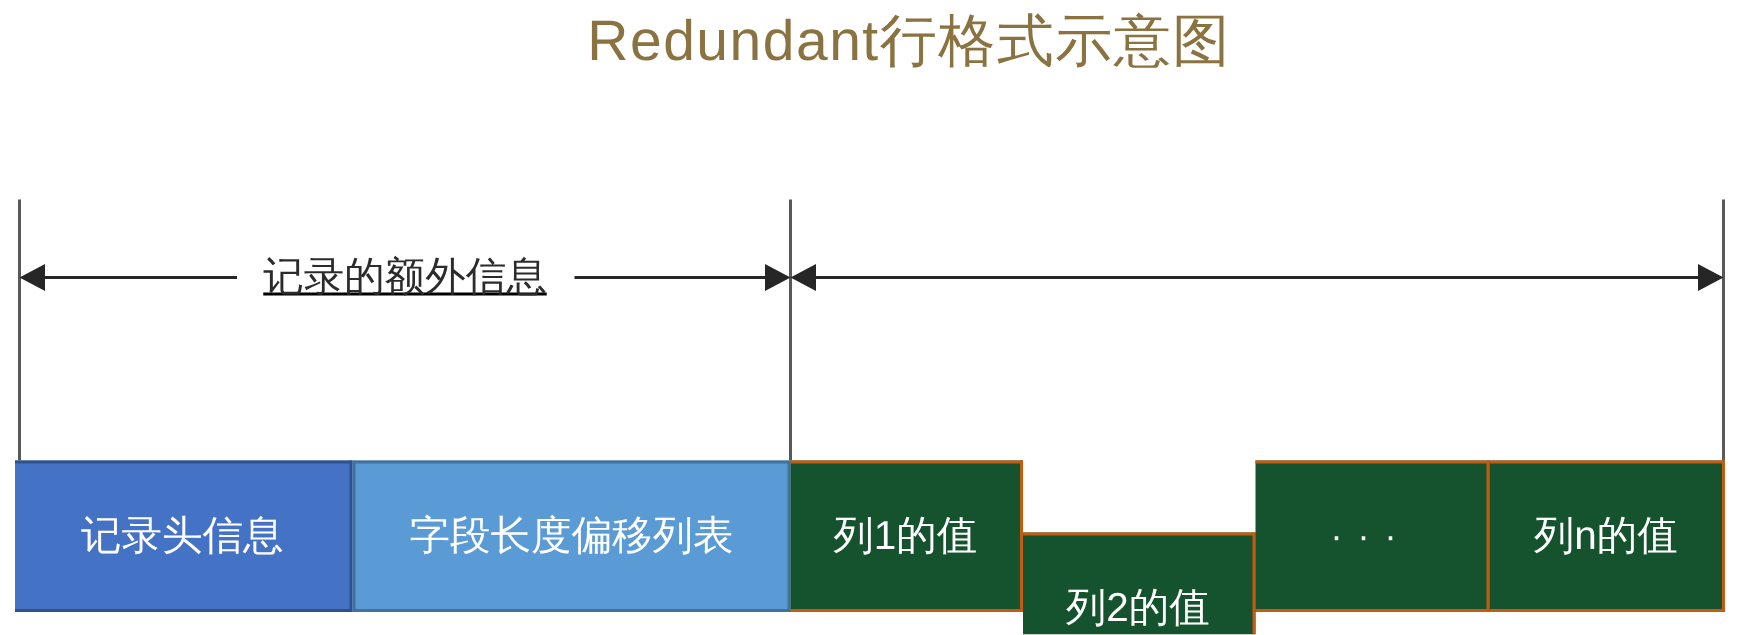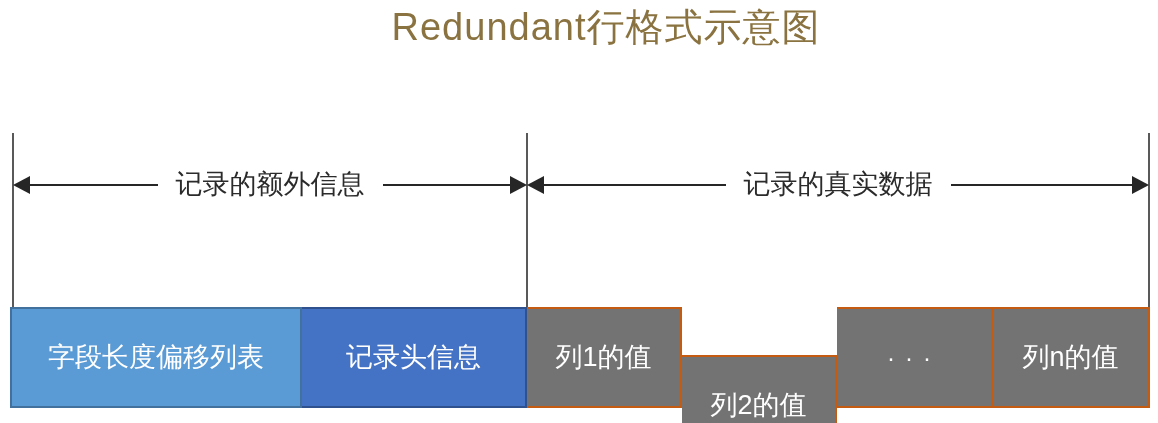--- a/index.html
+++ b/index.html
@@ -39,21 +39,21 @@
   .vline-middle { left: 526px; }
   .vline-right  { left: 1148px; }
 
   .arrow-group {
     position: absolute;
     top: 170px;
     height: 29px;
     display: flex;
     align-items: center;
   }
-  .arrow-group-extra { left: 13px;  width: 514px; }
+  .arrow-group-extra { left: 13px;  width: 514px; text-decoration: underline; }
   .arrow-group-real  { left: 527px; width: 622px; }
   .arrow-line {
     flex: 1 1 auto;
     height: 2px;
     background: #262626;
   }
   .arrow-head {
     width: 0;
     height: 0;
     flex: 0 0 auto;
@@ -100,21 +100,21 @@
     border: 2px solid #41719C;
     width: 292px;
   }
   .cell-blue {
     background: #4472C4;
     border: 2px solid #2F528F;
     width: 225px;
     border-left: none;
   }
   .cell-orange {
-    background: #737373;
+    background: #14532d;
     border: 2px solid #C55A11;
     border-left: none;
   }
   .cell-col1 { width: 155px; }
   .cell-col2 { width: 155px; margin-top: 48px; }
   .cell-dots { width: 156px; letter-spacing: 10px; font-size: 24px; }
   .cell-coln { width: 157px; align-items: center; }
 </style>
 </head>
 <body>
@@ -131,31 +131,30 @@
     <span class="arrow-head arrow-head-left"></span>
     <span class="arrow-line"></span>
     <span class="arrow-label">记录的额外信息</span>
     <span class="arrow-line"></span>
     <span class="arrow-head arrow-head-right"></span>
   </div>
 
   <div class="arrow-group arrow-group-real">
     <span class="arrow-head arrow-head-left"></span>
     <span class="arrow-line"></span>
-    <span class="arrow-label">记录的真实数据</span>
     <span class="arrow-line"></span>
     <span class="arrow-head arrow-head-right"></span>
   </div>
 
   <div class="box-row">
+    <div class="cell cell-blue">
+      <span>记录头信息</span>
+    </div>
     <div class="cell cell-lightblue">
       <span>字段长度偏移列表</span>
-    </div>
-    <div class="cell cell-blue">
-      <span>记录头信息</span>
     </div>
     <div class="cell cell-orange cell-col1">
       <span>列1的值</span>
     </div>
     <div class="cell cell-orange cell-col2">
       <span>列2的值</span>
     </div>
     <div class="cell cell-orange cell-dots">
       <span>···</span>
     </div>

